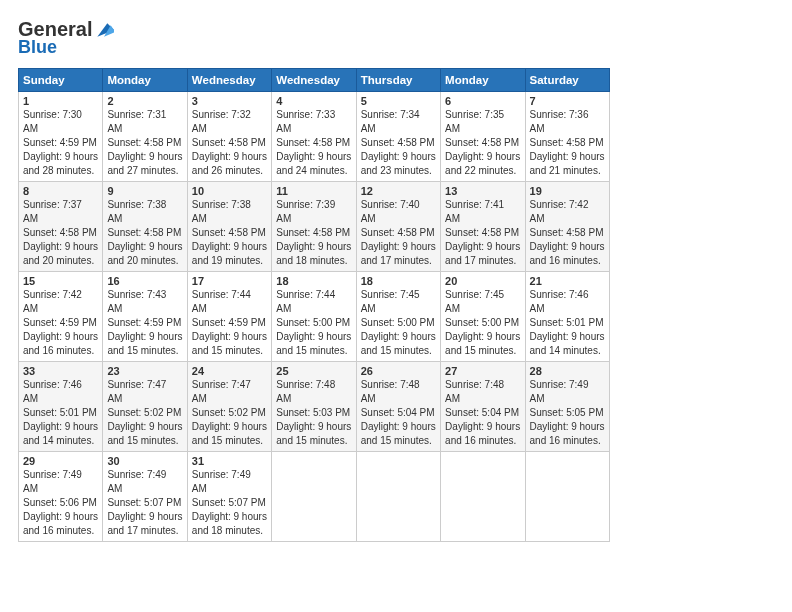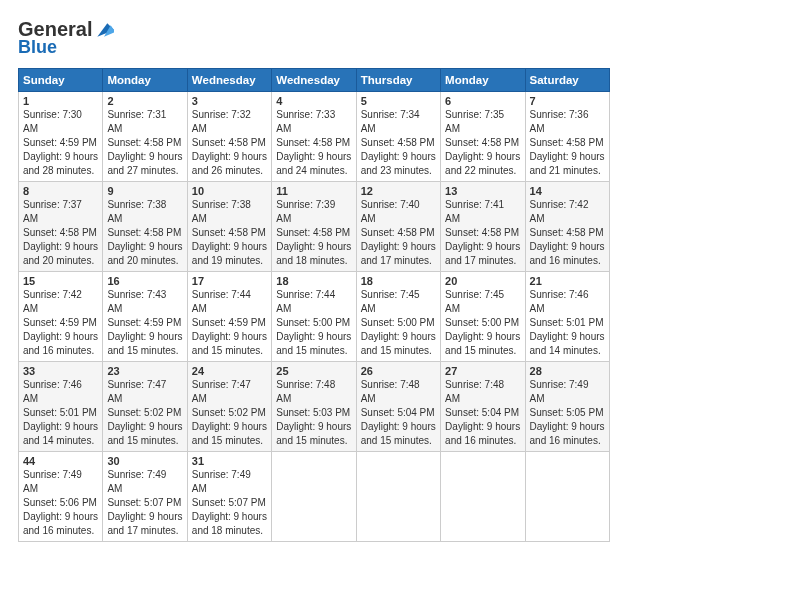--- a/index.html
+++ b/index.html
@@ -155,21 +155,21 @@
           <td><span class="day-num">9</span>
           <span class="day-info">Sunrise: 7:38 AM<br>Sunset: 4:58 PM<br>Daylight: 9 hours and 20 minutes.</span></td>
           <td><span class="day-num">10</span>
           <span class="day-info">Sunrise: 7:38 AM<br>Sunset: 4:58 PM<br>Daylight: 9 hours and 19 minutes.</span></td>
           <td><span class="day-num">11</span>
           <span class="day-info">Sunrise: 7:39 AM<br>Sunset: 4:58 PM<br>Daylight: 9 hours and 18 minutes.</span></td>
           <td><span class="day-num">12</span>
           <span class="day-info">Sunrise: 7:40 AM<br>Sunset: 4:58 PM<br>Daylight: 9 hours and 17 minutes.</span></td>
           <td><span class="day-num">13</span>
           <span class="day-info">Sunrise: 7:41 AM<br>Sunset: 4:58 PM<br>Daylight: 9 hours and 17 minutes.</span></td>
-          <td><span class="day-num">14</span>
+          <td><span class="day-num">19</span>
           <span class="day-info">Sunrise: 7:42 AM<br>Sunset: 4:58 PM<br>Daylight: 9 hours and 16 minutes.</span></td>
         </tr>
         <tr>
           <td><span class="day-num">15</span>
           <span class="day-info">Sunrise: 7:42 AM<br>Sunset: 4:59 PM<br>Daylight: 9 hours and 16 minutes.</span></td>
           <td><span class="day-num">16</span>
           <span class="day-info">Sunrise: 7:43 AM<br>Sunset: 4:59 PM<br>Daylight: 9 hours and 15 minutes.</span></td>
           <td><span class="day-num">17</span>
           <span class="day-info">Sunrise: 7:44 AM<br>Sunset: 4:59 PM<br>Daylight: 9 hours and 15 minutes.</span></td>
           <td><span class="day-num">18</span>
@@ -191,21 +191,21 @@
           <td><span class="day-num">25</span>
           <span class="day-info">Sunrise: 7:48 AM<br>Sunset: 5:03 PM<br>Daylight: 9 hours and 15 minutes.</span></td>
           <td><span class="day-num">26</span>
           <span class="day-info">Sunrise: 7:48 AM<br>Sunset: 5:04 PM<br>Daylight: 9 hours and 15 minutes.</span></td>
           <td><span class="day-num">27</span>
           <span class="day-info">Sunrise: 7:48 AM<br>Sunset: 5:04 PM<br>Daylight: 9 hours and 16 minutes.</span></td>
           <td><span class="day-num">28</span>
           <span class="day-info">Sunrise: 7:49 AM<br>Sunset: 5:05 PM<br>Daylight: 9 hours and 16 minutes.</span></td>
         </tr>
         <tr>
-          <td><span class="day-num">44</span>
+          <td><span class="day-num">29</span>
           <span class="day-info">Sunrise: 7:49 AM<br>Sunset: 5:06 PM<br>Daylight: 9 hours and 16 minutes.</span></td>
           <td><span class="day-num">30</span>
           <span class="day-info">Sunrise: 7:49 AM<br>Sunset: 5:07 PM<br>Daylight: 9 hours and 17 minutes.</span></td>
           <td><span class="day-num">31</span>
           <span class="day-info">Sunrise: 7:49 AM<br>Sunset: 5:07 PM<br>Daylight: 9 hours and 18 minutes.</span></td>
           <td class="empty-cell"></td>
           <td class="empty-cell"></td>
           <td class="empty-cell"></td>
           <td class="empty-cell"></td>
         </tr>

